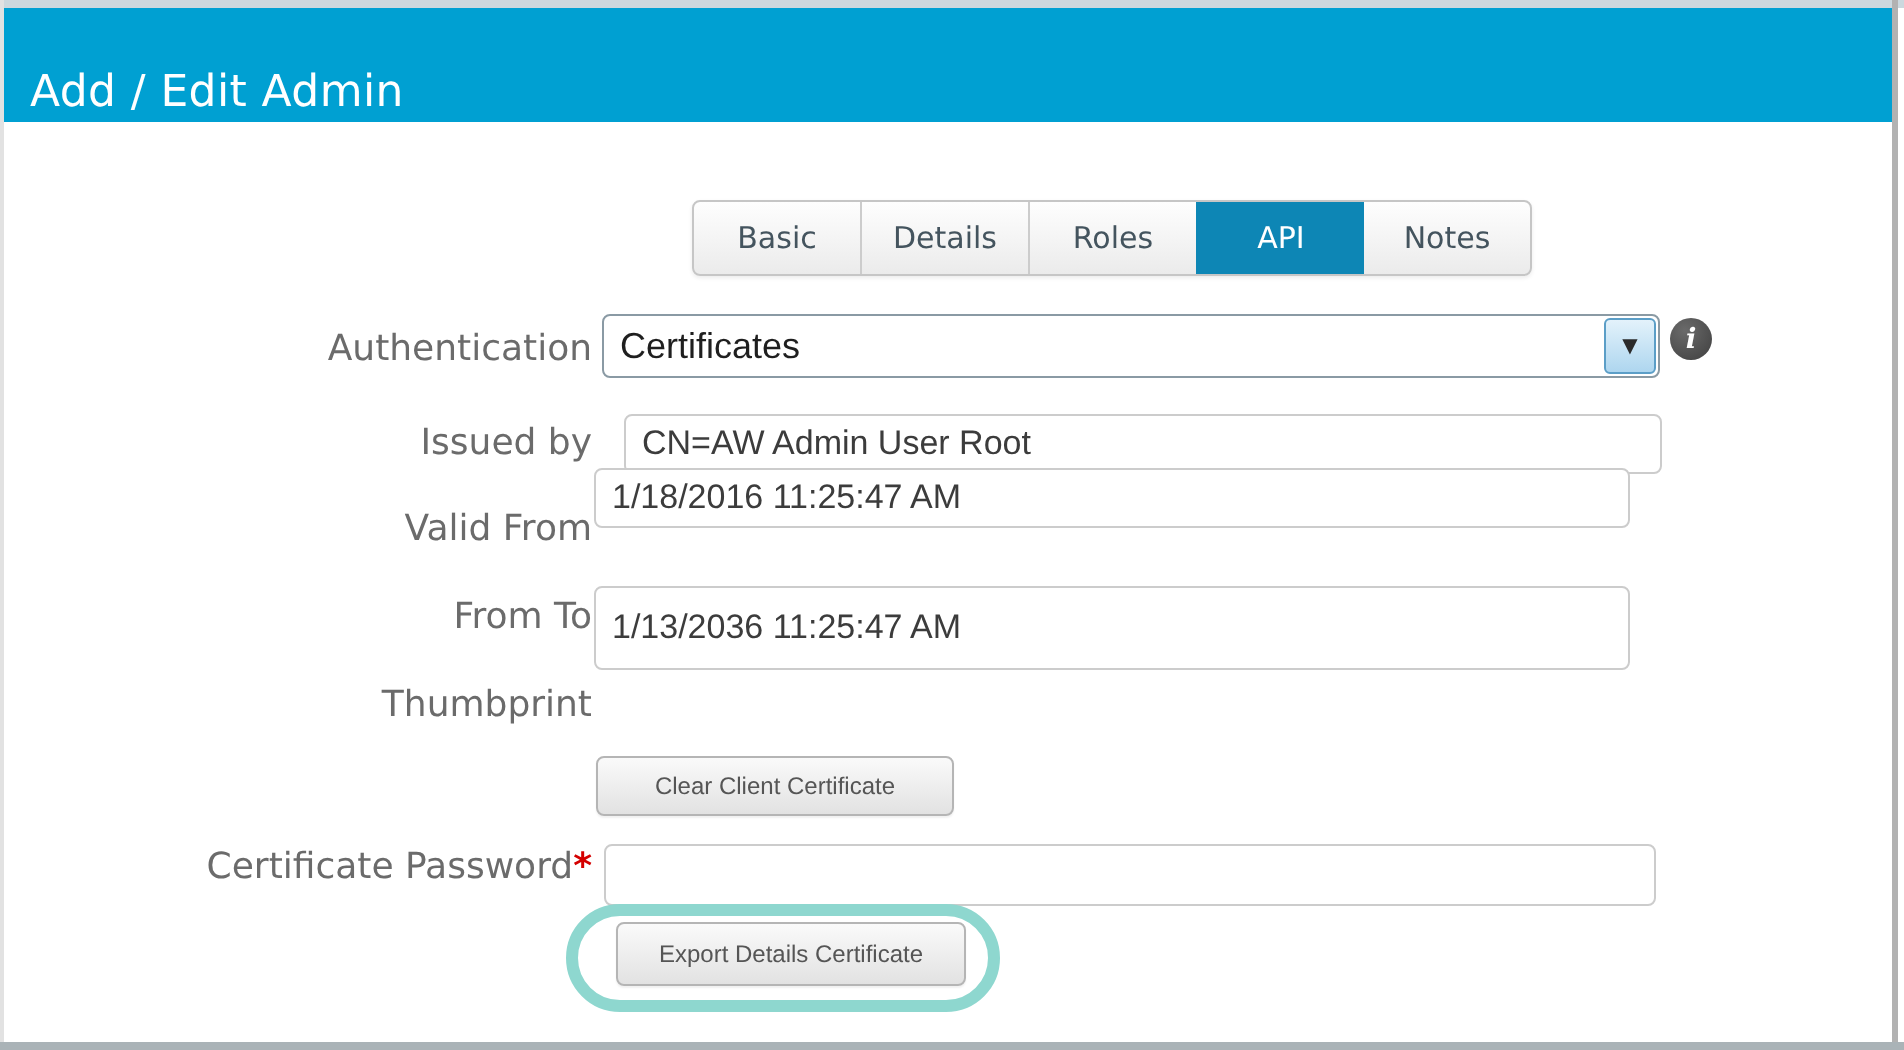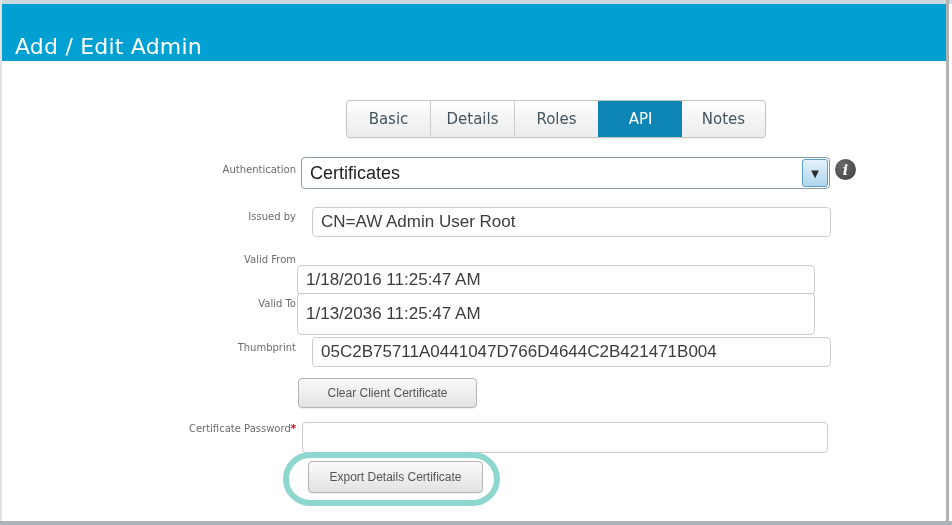--- a/index.html
+++ b/index.html
@@ -46,21 +46,21 @@
   }
   .tab:first-child { border-left: none; }
   .tab.active {
     background: #0d86b5; color: #ffffff; border-left-color: #0d86b5;
   }
   .tab.active + .tab { border-left: none; }
 
   
   .field-label {
     position: absolute; right: 656px; white-space: nowrap;
-    font-size: 10px; color: #6b6b6b; 
+    font-size: 18px; color: #6b6b6b; 
   }
   .req { color: #d40000; font-weight: bold; }
 
   
   .txt {
     position: absolute;
     border: 1px solid #cccccc; border-radius: 4px;
     font-family: "Liberation Sans", sans-serif;
     font-size: 17px; color: #3c3c3c;
     padding: 0 8px; background: #ffffff;
@@ -139,27 +139,26 @@
   <div class="select-box">
     <div class="select-value">Certificates</div>
     <div class="select-arrow-btn">▼</div>
   </div>
   <div class="info-icon">i</div>
 
   <div class="field-label" style="top:211px;">Issued by</div>
   <input class="txt" style="left: 312px; top: 207px; width: 519px; height: 30px;" readonly="" value="CN=AW Admin User Root">
 
   <div class="field-label" style="top:254px;">Valid From</div>
-  <input class="txt" style="left: 297px; top: 265px; width: 518px; height: 30px;" readonly="" value="1/18/2016 11:25:47 AM">
+  <input class="txt" style="left: 297px; top: 234px; width: 518px; height: 30px;" readonly="" value="1/18/2016 11:25:47 AM">
 
-  <div class="field-label" style="top:298px;">Valid To</div>
+  <div class="field-label" style="top:298px;">From To</div>
   <input class="txt" style="left: 297px; top: 293px; width: 518px; height: 42px;" readonly="" value="1/13/2036 11:25:47 AM">
 
   <div class="field-label" style="top:342px;">Thumbprint</div>
-  <input class="txt" style="left: 312px; top: 337px; width: 519px; height: 30px;" readonly="" value="05C2B75711A0441047D766D4644C2B421471B004">
 
   <div class="btn" style="left:298px; top:378px; width:179px; height:30px;">Clear Client Certificate</div>
 
   <div class="field-label" style="top:423px;">
     <span>Certificate Password</span><span class="req">*</span>
   </div>
   <input class="txt" type="password" style="left: 302px; top: 422px; width: 526px; height: 31px;" value="">
 
   <div class="highlight-ring"></div>
   <div class="btn" style="left:308px; top:461px; width:175px; height:32px;">Export Details Certificate</div>

